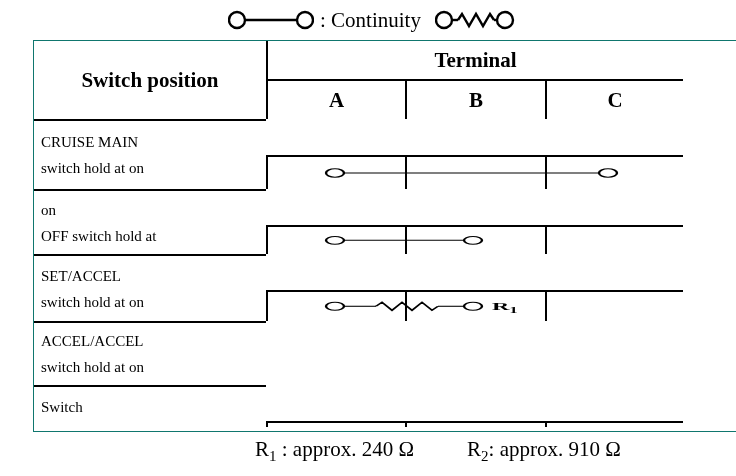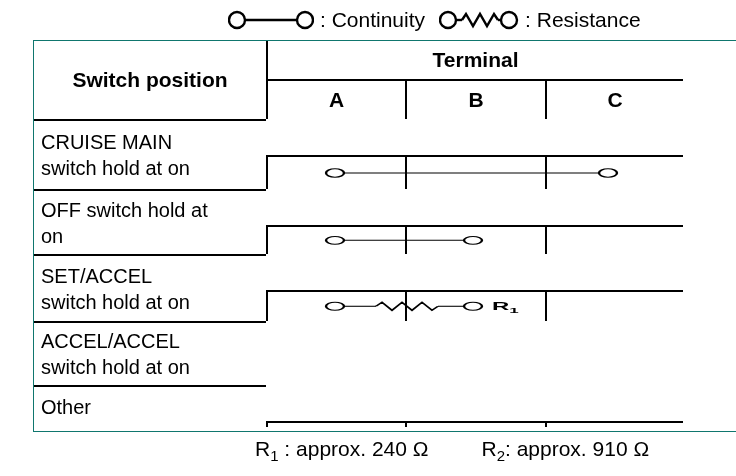--- a/index.html
+++ b/index.html
@@ -1,17 +1,17 @@
 <!DOCTYPE html>
 <html><head>
 <meta charset="utf-8">
 <style>
   html,body{margin:0;padding:0;background:#fff;}
   .page{position:relative;width:736px;height:476px;background:#fff;color:#000;
-        font-family:Liberation Sans, sans-serif;overflow:hidden;border-radius:20px;}
+        font-family:Liberation Serif, serif;overflow:hidden;border-radius:20px;}
   svg{display:block;}
   .stroke{stroke:#000;stroke-width:2.4;fill:none;}
   .node{stroke:#000;stroke-width:2.4;fill:#fff;}
 
   
   .legend{position:absolute;left:228px;top:5px;height:30px;display:flex;align-items:center;
           font-size:21px;white-space:pre;}
   .legend .glyph{margin:0 6px 0 0;}
   .legend .glyph2{margin:0 6px 0 14px;}
 
@@ -19,21 +19,21 @@
   .ctable{position:absolute;left:33px;top:40px;width:718px;height:392px;box-sizing:border-box;
           border:1px solid #0f766e;display:grid;
           grid-template-columns:232px 139px 140px 138px;
           grid-template-rows:38px 40px 70px 65px 67px 64px 42px;}
   .cell{box-sizing:border-box;position:relative;}
   .bt{border-top:2px solid #000;}
   .bl{border-left:2px solid #000;}
   .th{display:flex;align-items:center;justify-content:center;
       font-weight:bold;font-size:21px;}
   .label-cell{display:flex;flex-direction:column;justify-content:center;
-              padding-left:7px;font-size:20px;line-height:26px;}
+              padding-left:7px;font-size:15px;line-height:26px;}
   .tarea{position:relative;margin-top:36px;}
   .vline{position:absolute;top:0;bottom:0;width:2px;background:#000;}
   .v1{left:137px;} .v2{left:277px;}
   .dsvg{position:absolute;left:0;top:0;width:100%;height:100%;}
   .rlabel{font-size:24px;font-weight:bold;fill:#000;}
   .rsub{font-size:17px;font-weight:bold;}
 
   
   .footer{position:absolute;left:240px;top:437px;display:flex;gap:53px;
           font-size:21px;white-space:pre;margin-left:15px;}
@@ -51,21 +51,20 @@
       <circle class="node" cx="77" cy="13" r="8"></circle>
     </svg>
     <span>: Continuity</span>
     <svg class="glyph2" width="80" height="26" viewBox="0 0 80 26">
       <line class="stroke" x1="17" y1="13" x2="23" y2="13"></line>
       <path class="stroke" d="M23 13 l4 -6 l7 12 l7 -12 l7 12 l7 -12 l4 6"></path>
       <line class="stroke" x1="59" y1="13" x2="62" y2="13"></line>
       <circle class="node" cx="9" cy="13" r="8"></circle>
       <circle class="node" cx="70" cy="13" r="8"></circle>
     </svg>
-    <span>: Resistance</span>
   </div>
 
   <div class="ctable">
 
     <div class="cell th" style="grid-area:1/1/3/2">Switch position</div>
     <div class="cell th bl" style="grid-area:1/2/2/5">Terminal</div>
     <div class="cell th bt bl" style="grid-area:2/2/3/3">A</div>
     <div class="cell th bt bl" style="grid-area:2/3/3/4">B</div>
     <div class="cell th bt bl" style="grid-area:2/4/3/5">C</div>
 
@@ -77,22 +76,22 @@
       <div class="vline v1"></div>
       <div class="vline v2"></div>
       <svg class="dsvg" viewBox="0 0 415 68" preserveAspectRatio="none">
         <line class="stroke" x1="76" y1="34" x2="331" y2="34"></line>
         <circle class="node" cx="67" cy="34" r="9"></circle>
         <circle class="node" cx="340" cy="34" r="9"></circle>
       </svg>
     </div>
 
     <div class="cell label-cell bt" style="grid-area:4/1/5/2">
+      <div>on</div>
       <div>OFF switch hold at</div>
-      <div>on</div>
     </div>
     <div class="cell tarea bt bl" style="grid-area:4/2/5/5">
       <div class="vline v1"></div>
       <div class="vline v2"></div>
       <svg class="dsvg" viewBox="0 0 415 63" preserveAspectRatio="none">
         <line class="stroke" x1="76" y1="31" x2="196" y2="31"></line>
         <circle class="node" cx="67" cy="31" r="9"></circle>
         <circle class="node" cx="205" cy="31" r="9"></circle>
       </svg>
     </div>
@@ -113,21 +112,21 @@
         <text class="rlabel" x="224" y="40"><tspan>R</tspan><tspan class="rsub" dy="7">1</tspan></text>
       </svg>
     </div>
 
     <div class="cell label-cell bt" style="grid-area:6/1/7/2">
       <div>ACCEL/ACCEL</div>
       <div>switch hold at on</div>
     </div>
 
     <div class="cell label-cell bt" style="grid-area:7/1/8/2">
-      <div>Other</div>
+      <div>Switch</div>
     </div>
     <div class="cell tarea bt bl" style="grid-area:7/2/8/5">
       <div class="vline v1"></div>
       <div class="vline v2"></div>
     </div>
   </div>
 
   <div class="footer">
     <span><span>R</span><sub>1</sub><span> : approx. 240 Ω</span></span>
     <span><span>R</span><sub>2</sub><span>: approx. 910 Ω</span></span>

